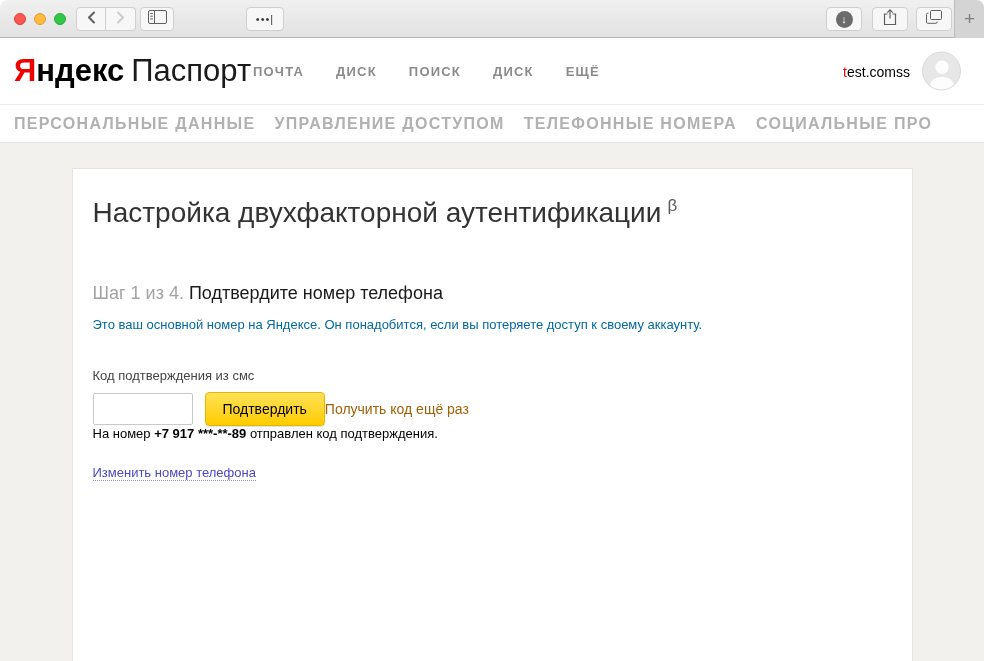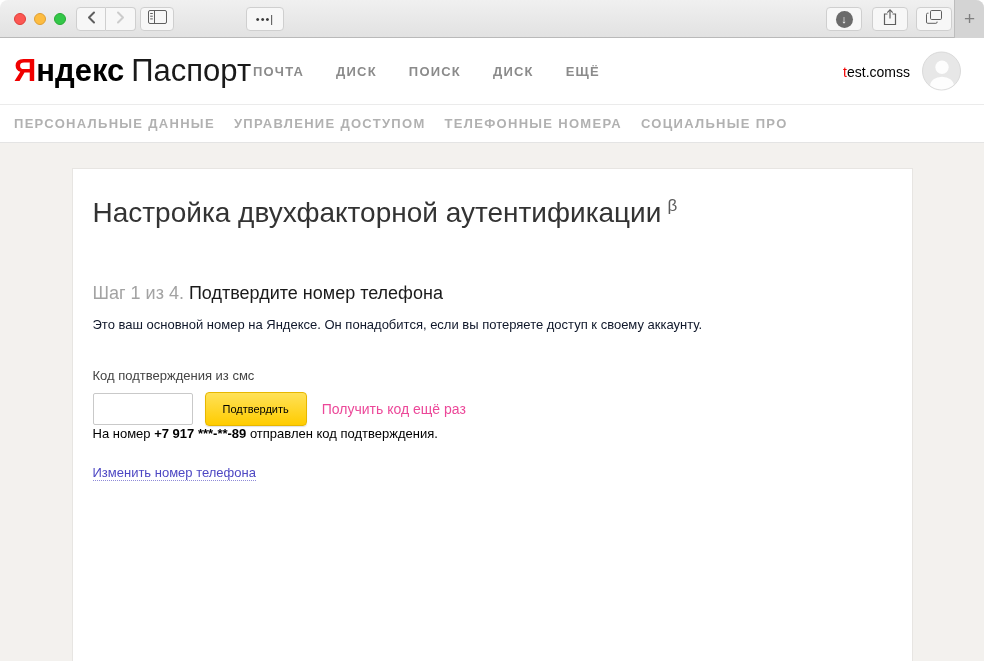--- a/index.html
+++ b/index.html
@@ -39,36 +39,36 @@
   .logo .l-product { color: #1a1a1a; font-weight: 400; margin-left: 7px; }
   .top-nav { position: absolute; left: 253px; top: 50%; transform: translateY(-50%); display: flex; gap: 32px; }
   .top-nav .nav-item { font-size: 13px; font-weight: bold; letter-spacing: 1.2px; color: #8b8b8b; cursor: pointer; }
   .user-area { position: absolute; right: 23px; top: 50%; transform: translateY(-50%); display: flex; align-items: center; gap: 12px; }
   .username { font-size: 14px; color: #000; cursor: pointer; }
   .username .u-first { color: #f00000; }
   .avatar { width: 39px; height: 39px; border-radius: 50%; background: #e7e7e7; border: 1px solid #dadada; overflow: hidden; cursor: pointer; }
 
   
   .subnav { height: 38px; background: #fff; border-bottom: 1px solid #e4e4e4; display: flex; align-items: center; gap: 19px; padding-left: 14px; white-space: nowrap; overflow: hidden; }
-  .subnav .subnav-item { font-size: 13px; font-weight: bold; letter-spacing: 1.3px; color: #b1b1b1; cursor: pointer; flex: 0 0 auto; }
+  .subnav .subnav-item { font-size: 16px; font-weight: bold; letter-spacing: 1.3px; color: #b1b1b1; cursor: pointer; flex: 0 0 auto; }
 
   
   .page { height: 518px; background: #f3f1ee; overflow: hidden; }
   .card { width: 841px; height: 493px; margin: 25px auto 0; background: #fff; border: 1px solid #e7e5e2; border-bottom: none; padding: 28px 20px 0; }
   .card h1 { font-size: 28px; font-weight: 400; color: #333; }
   .beta { font-size: 17px; color: #5a5a5a; position: relative; top: -11px; margin-left: 6px; font-weight: 400; }
   .step { margin-top: 54px; font-size: 18px; }
   .step .step-prefix { color: #a3a3a3; }
   .step .step-title { color: #1a1a1a; }
-  .description { margin-top: 13px; font-size: 13px; color: #0f172a; }
+  .description { margin-top: 13px; font-size: 13px; color: #0369a1; }
   .code-label { margin-top: 36px; font-size: 13px; color: #444; }
   .form-row { margin-top: 9px; display: flex; align-items: center; }
   .code-input { width: 100px; height: 32px; border: 1px solid #c9c9c9; border-radius: 2px; font-size: 14px; padding: 0 8px; outline: none; font-family: "Liberation Sans", sans-serif; }
-  .btn-yellow { margin-left: 12px; height: 34px; padding: 0 17px; border-radius: 4px; background: linear-gradient(180deg,#ffe158,#fc0); border: 1px solid #e7b700; box-shadow: 0 1px 1px rgba(0,0,0,.12); font-size: 11px; color: #000; cursor: pointer; font-family: "Liberation Sans", sans-serif; }
-  .resend { margin-left: 15px; font-size: 14px; color: #ec4899; cursor: pointer; }
+  .btn-yellow { margin-left: 12px; height: 34px; padding: 0 17px; border-radius: 4px; background: linear-gradient(180deg,#ffe158,#fc0); border: 1px solid #e7b700; box-shadow: 0 1px 1px rgba(0,0,0,.12); font-size: 14px; color: #000; cursor: pointer; font-family: "Liberation Sans", sans-serif; }
+  .resend { font-size: 14px; color: #a16207; cursor: pointer; }
   .notice { margin-top: 0; font-size: 13px; color: #000; }
   .notice .phone { font-weight: bold; }
   .change-link { display: inline-block; margin-top: 24px; font-size: 13px; color: #4d47c3; border-bottom: 1px dotted #8f8bd8; cursor: pointer; }
 </style>
 </head>
 <body>
 
 <div class="window">
 
   <div class="chrome">

